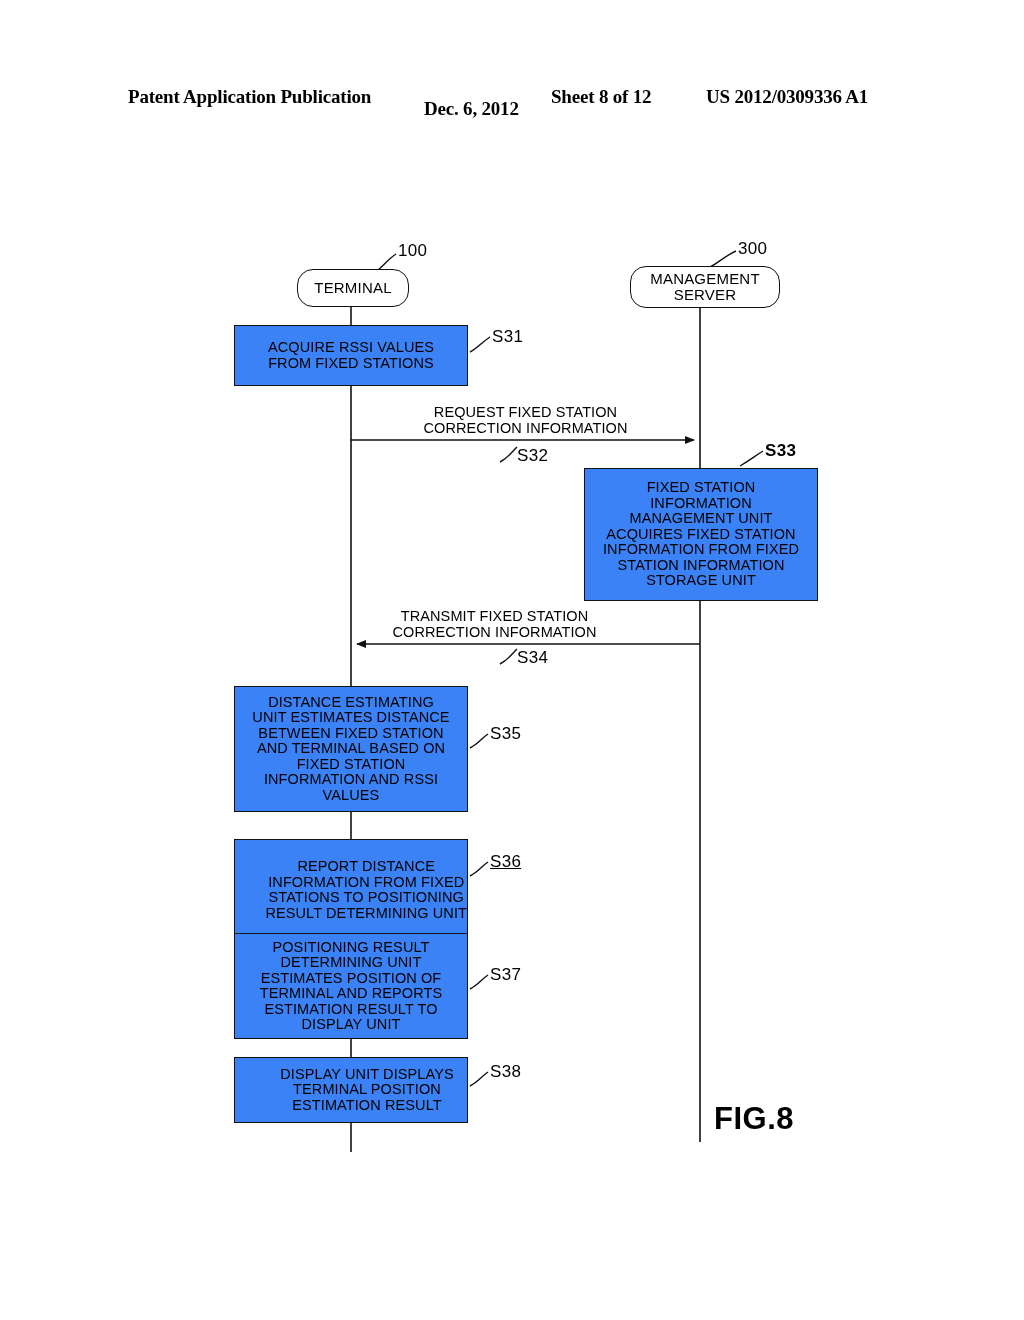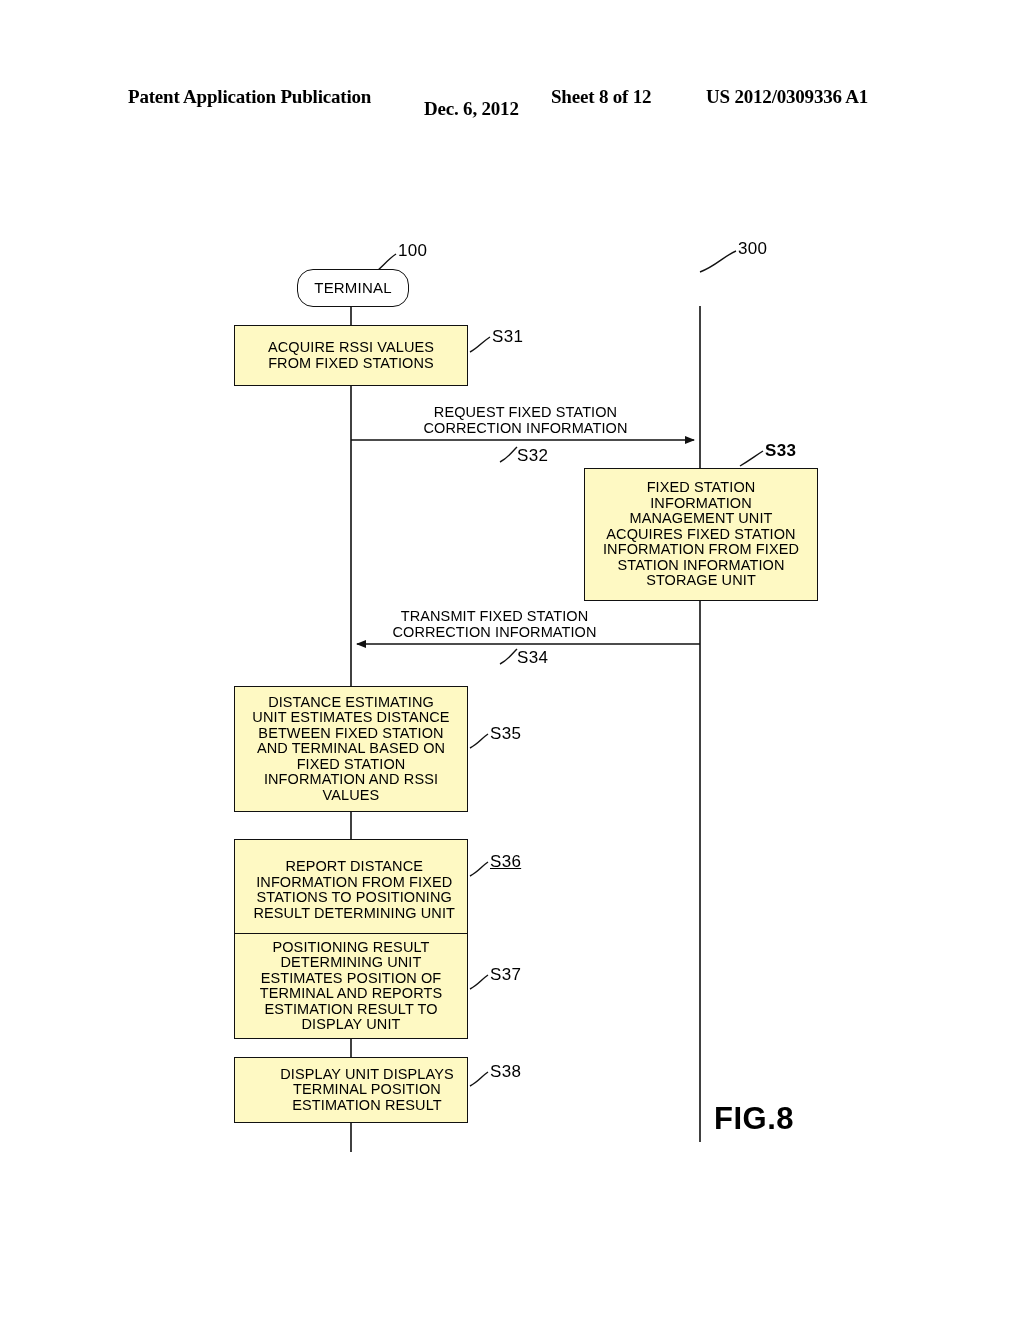--- a/index.html
+++ b/index.html
@@ -68,29 +68,29 @@
     left: 297px; top: 269px; width: 110px; height: 36px;
   }
   #node-server {
     left: 630px; top: 266px; width: 148px; height: 40px;
   }
 
   
   .proc-box {
     position: absolute;
     border: 1.5px solid #111;
-    background: #fef9c3;
+    background: #3b82f6;
     display: flex;
     align-items: center;
     justify-content: center;
     text-align: center;
     font-size: 14.5px;
     line-height: 15.5px;
     letter-spacing: 0.1px;
-    padding: 0 12px;
+    padding: 0 0;
     box-sizing: border-box;
   }
   #box-s31 { left: 234px; top: 325px; width: 234px; height: 61px; }
   #box-s33 { left: 584px; top: 468px; width: 234px; height: 133px; }
   #box-s35 { left: 234px; top: 686px; width: 234px; height: 126px; }
   #box-s36 { left: 234px; top: 839px; width: 234px; height: 102px; justify-content: flex-end; }
   #box-s37 { left: 234px; top: 933px; width: 234px; height: 106px; }
   #box-s38 { left: 234px; top: 1057px; width: 234px; height: 66px; }
 
   
@@ -196,20 +196,24 @@
 
       <path d="M470,989 C478,985 482,979 488,975"></path>
 
       <path d="M470,1086 C478,1082 482,1076 488,1072"></path>
     </g>
   </svg>
 
   <div class="node" id="node-terminal">
     <span>TERMINAL</span>
   </div>
+  <div class="node" id="node-server">
+    <span style="white-space: pre-line;">MANAGEMENT
+SERVER</span>
+  </div>
 
   <div class="proc-box" id="box-s31">
     <span style="white-space: pre-line;">ACQUIRE RSSI VALUES
 FROM FIXED STATIONS</span>
   </div>
   <div class="proc-box" id="box-s33">
     <span style="white-space: pre-line;">FIXED STATION
 INFORMATION
 MANAGEMENT UNIT
 ACQUIRES FIXED STATION

